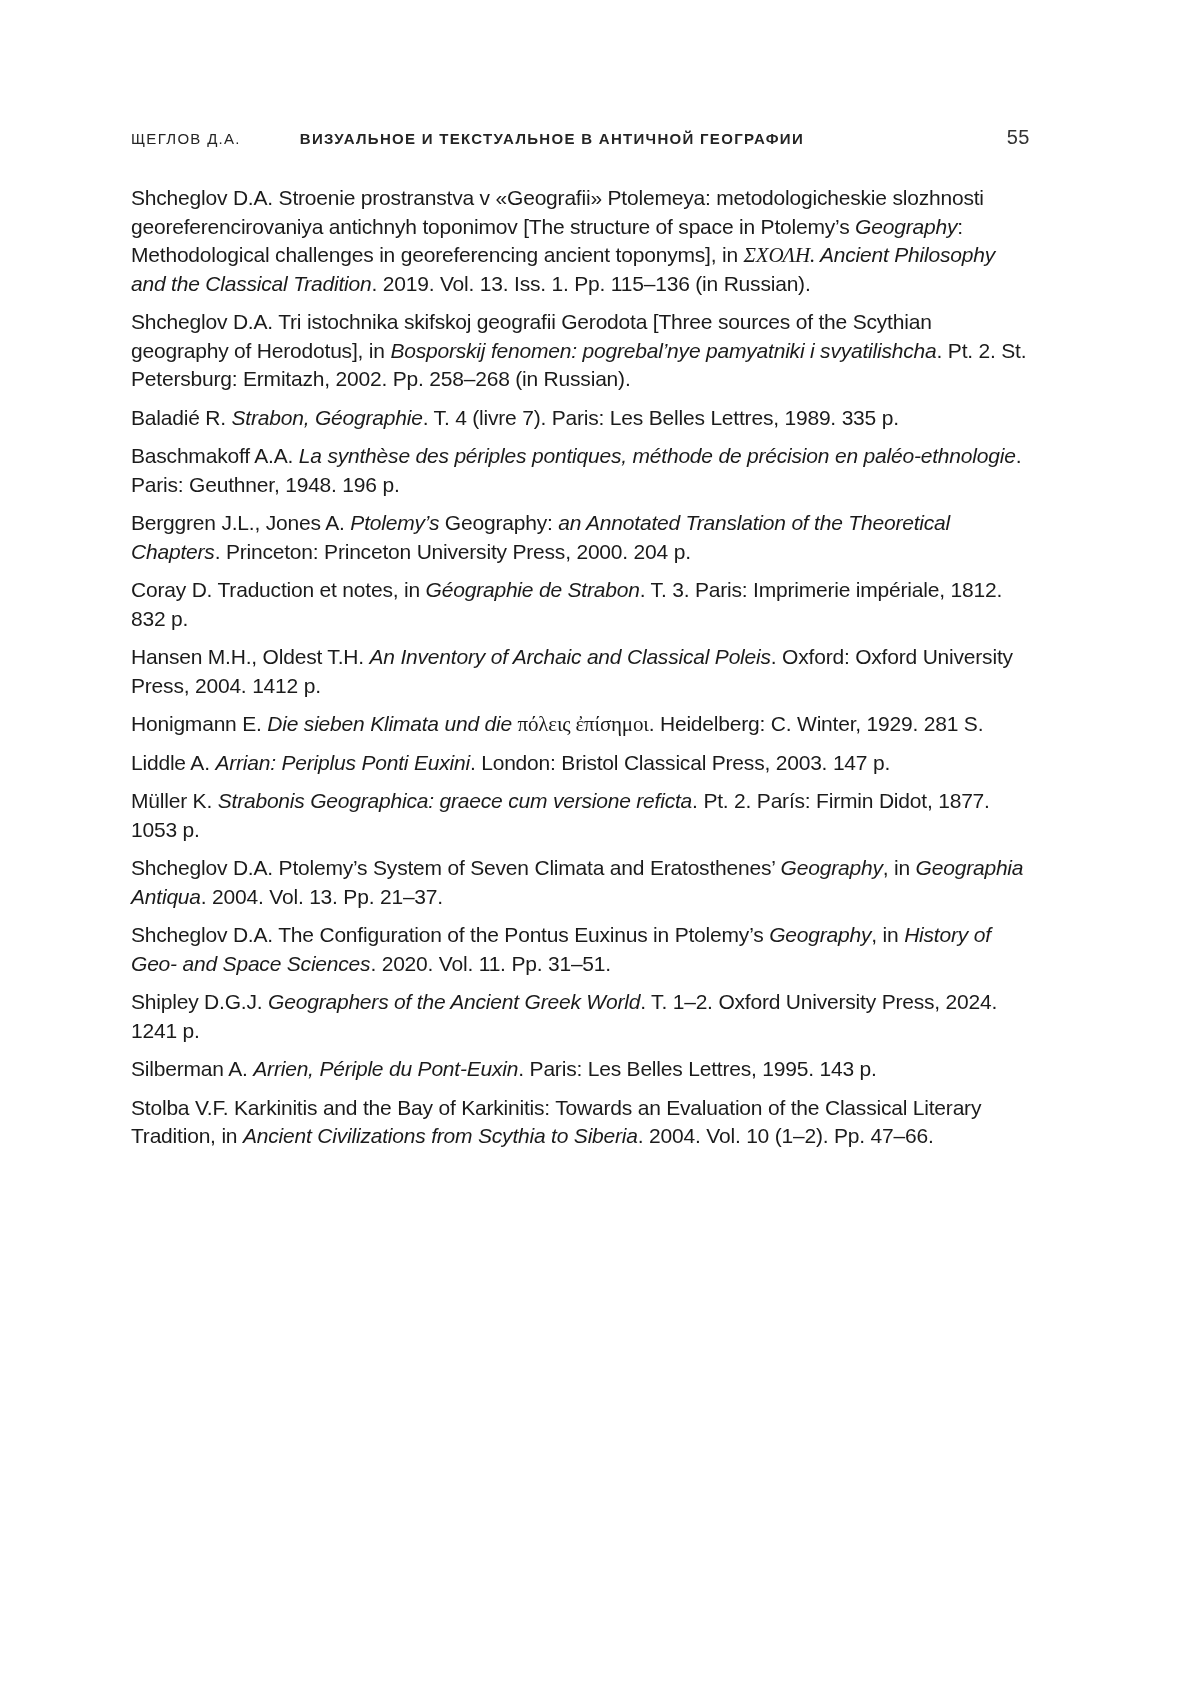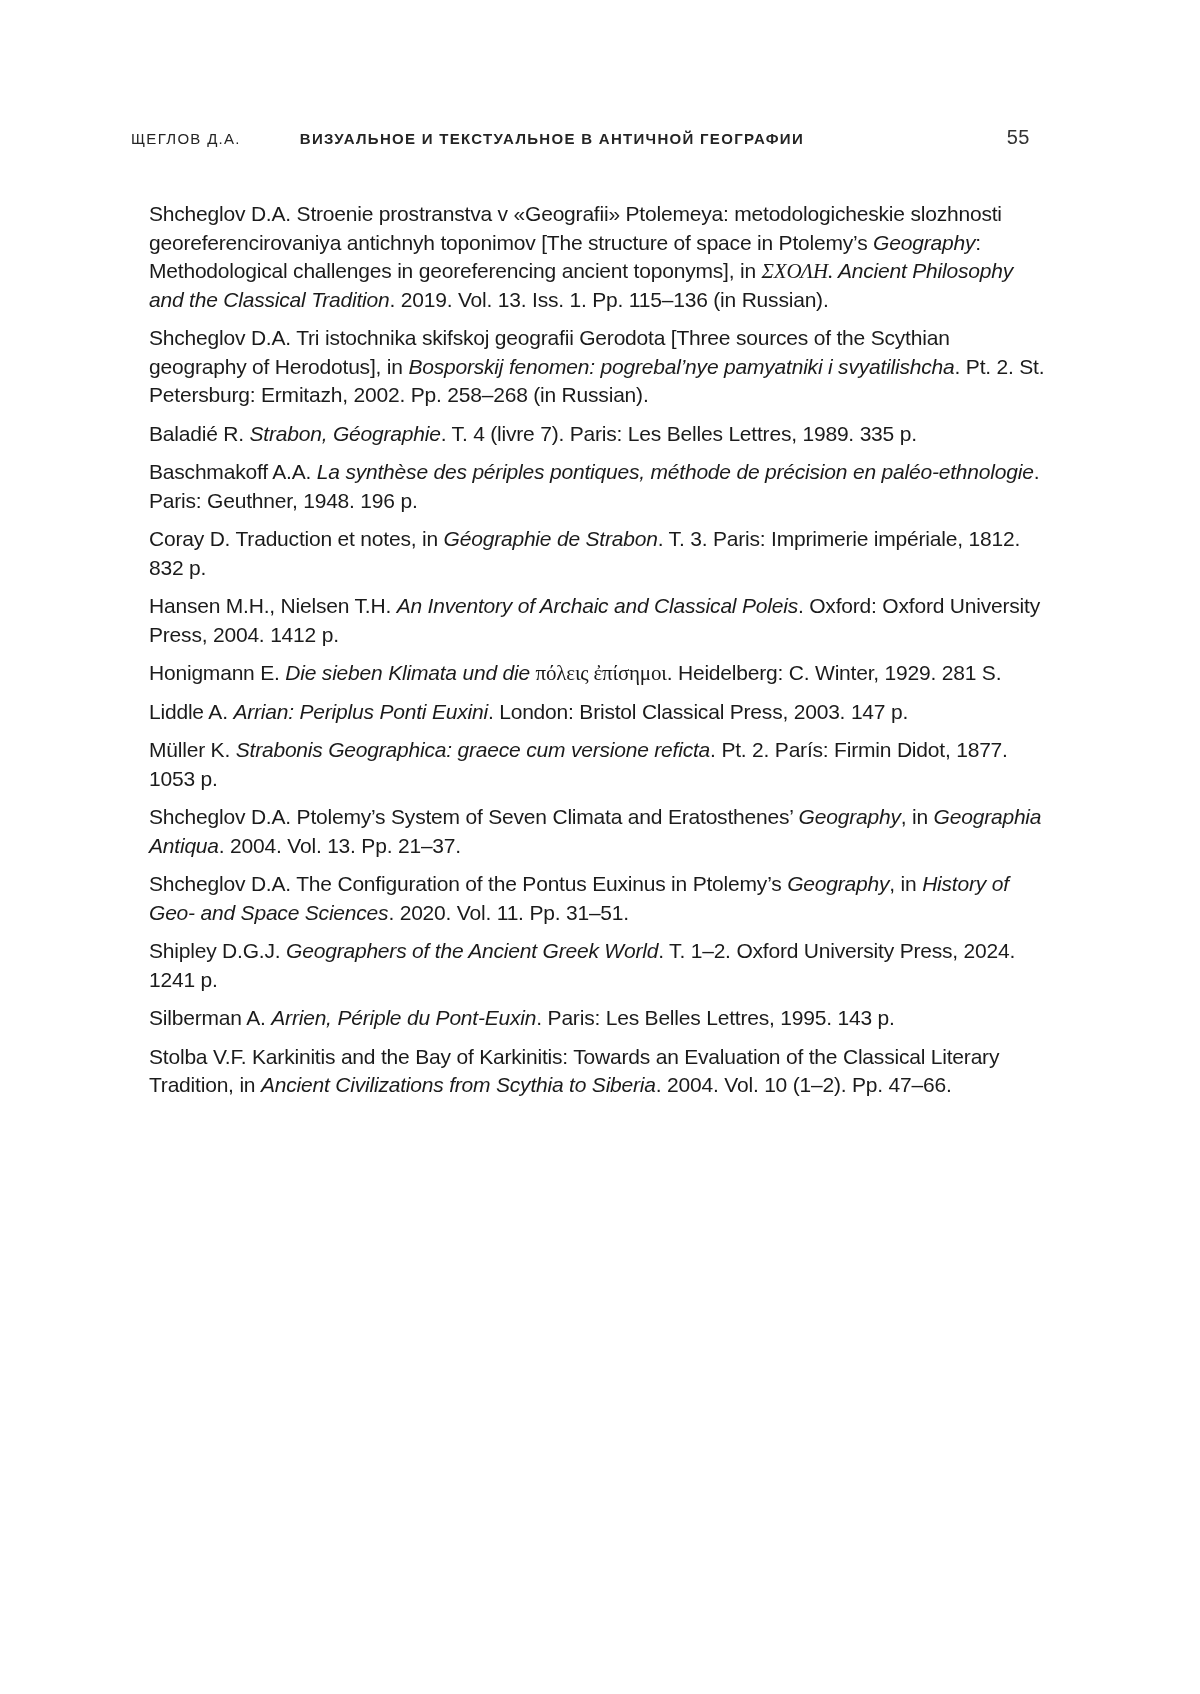--- a/index.html
+++ b/index.html
@@ -37,23 +37,22 @@
   }
   .running-head .pagenum {
     font-weight: 400;
     letter-spacing: 0.5px;
     font-size: 20px;
     color: #333333;
   }
   .refs {
     position: absolute;
     left: 131px;
-    top: 200px;
+    top: 184px;
     width: 901px;
-    margin-left: 18px;
   }
   .ref {
     margin: 0 0 10px 0;
     font-size: 21px;
     line-height: 28.5px;
     letter-spacing: -0.2px;
     text-align: left;
   }
   .seg-r { font-style: normal; }
   .seg-i { font-style: italic; }
@@ -67,22 +66,23 @@
   <div class="running-head">
     <span class="author">ЩЕГЛОВ Д.А.</span>
     <span class="title">ВИЗУАЛЬНОЕ И ТЕКСТУАЛЬНОЕ В АНТИЧНОЙ ГЕОГРАФИИ</span>
     <span class="pagenum">55</span>
   </div>
   <div class="refs">
       <p class="ref"><span class="seg-r">Shcheglov D.A. Stroenie prostranstva v «Geografii» Ptolemeya: metodologicheskie slozhnosti georeferencirovaniya antichnyh toponimov [The structure of space in Ptolemy’s </span><span class="seg-i">Geography</span><span class="seg-r">: Methodological challenges in georeferencing ancient toponyms], in </span><span class="seg-gi">ΣΧΟΛΗ. </span><span class="seg-i">Ancient Philosophy and the Classical Tradition</span><span class="seg-r">. 2019. Vol. 13. Iss. 1. Pp. 115–136 (in Russian).</span></p>
       <p class="ref"><span class="seg-r">Shcheglov D.A. Tri istochnika skifskoj geografii Gerodota [Three sources of the Scythian geography of Herodotus], in </span><span class="seg-i">Bosporskij fenomen: pogrebal’nye pamyatniki i svyatilishcha</span><span class="seg-r">. Pt. 2. St. Petersburg: Ermitazh, 2002. Pp. 258–268 (in Russian).</span></p>
       <p class="ref"><span class="seg-r">Baladié R. </span><span class="seg-i">Strabon, Géographie</span><span class="seg-r">. T. 4 (livre 7). Paris: Les Belles Lettres, 1989. 335 p.</span></p>
       <p class="ref"><span class="seg-r">Baschmakoff A.A. </span><span class="seg-i">La synthèse des périples pontiques, méthode de précision en paléo-ethnologie</span><span class="seg-r">. Paris: Geuthner, 1948. 196 p.</span></p>
+      <p class="ref"><span class="seg-r">Berggren J.L., Jones A. </span><span class="seg-i">Ptolemy’s</span><span class="seg-r"> Geography: </span><span class="seg-i">an Annotated Translation of the Theoretical Chapters</span><span class="seg-r">. Princeton: Princeton University Press, 2000. 204 p.</span></p>
       <p class="ref"><span class="seg-r">Coray D. Traduction et notes, in </span><span class="seg-i">Géographie de Strabon</span><span class="seg-r">. T. 3. Paris: Imprimerie impériale, 1812. 832 p.</span></p>
-      <p class="ref"><span class="seg-r">Hansen M.H., Nielsen T.H. </span><span class="seg-i">An Inventory of Archaic and Classical Poleis</span><span class="seg-r">. Oxford: Oxford University Press, 2004. 1412 p.</span></p>
+      <p class="ref"><span class="seg-r">Hansen M.H., Oldest T.H. </span><span class="seg-i">An Inventory of Archaic and Classical Poleis</span><span class="seg-r">. Oxford: Oxford University Press, 2004. 1412 p.</span></p>
       <p class="ref"><span class="seg-r">Honigmann E. </span><span class="seg-i">Die sieben Klimata und die </span><span class="seg-g">πόλεις ἐπίσημοι</span><span class="seg-r">. Heidelberg: C. Winter, 1929. 281 S.</span></p>
       <p class="ref"><span class="seg-r">Liddle A. </span><span class="seg-i">Arrian: Periplus Ponti Euxini</span><span class="seg-r">. London: Bristol Classical Press, 2003. 147 p.</span></p>
       <p class="ref"><span class="seg-r">Müller K. </span><span class="seg-i">Strabonis Geographica: graece cum versione reficta</span><span class="seg-r">. Pt. 2. París: Firmin Didot, 1877. 1053 p.</span></p>
       <p class="ref"><span class="seg-r">Shcheglov D.A. Ptolemy’s System of Seven Climata and Eratosthenes’ </span><span class="seg-i">Geography</span><span class="seg-r">, in </span><span class="seg-i">Geographia Antiqua</span><span class="seg-r">. 2004. Vol. 13. Pp. 21–37.</span></p>
       <p class="ref"><span class="seg-r">Shcheglov D.A. The Configuration of the Pontus Euxinus in Ptolemy’s </span><span class="seg-i">Geography</span><span class="seg-r">, in </span><span class="seg-i">History of Geo- and Space Sciences</span><span class="seg-r">. 2020. Vol. 11. Pp. 31–51.</span></p>
       <p class="ref"><span class="seg-r">Shipley D.G.J. </span><span class="seg-i">Geographers of the Ancient Greek World</span><span class="seg-r">. T. 1–2. Oxford University Press, 2024. 1241 p.</span></p>
       <p class="ref"><span class="seg-r">Silberman A. </span><span class="seg-i">Arrien, Périple du Pont-Euxin</span><span class="seg-r">. Paris: Les Belles Lettres, 1995. 143 p.</span></p>
       <p class="ref"><span class="seg-r">Stolba V.F. Karkinitis and the Bay of Karkinitis: Towards an Evaluation of the Classical Literary Tradition, in </span><span class="seg-i">Ancient Civilizations from Scythia to Siberia</span><span class="seg-r">. 2004. Vol. 10 (1–2). Pp. 47–66.</span></p>
     </div>
 </div>

